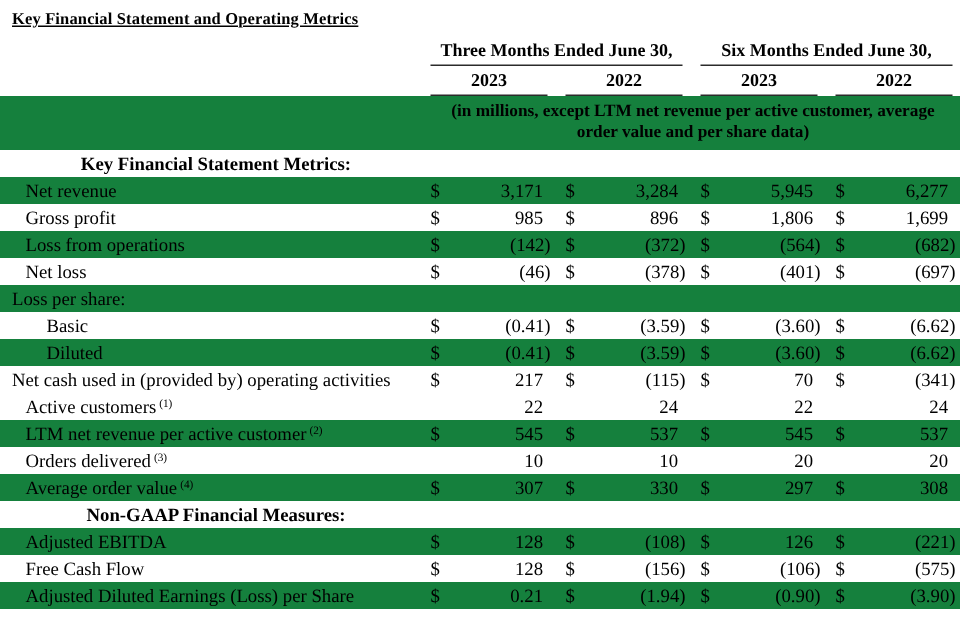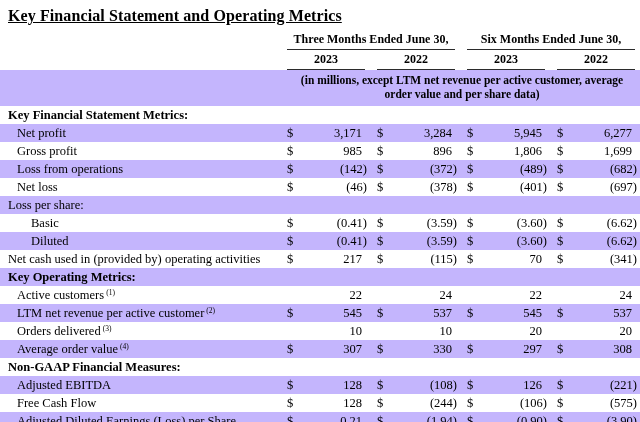--- a/index.html
+++ b/index.html
@@ -13,21 +13,21 @@
     color: #000000;
     -webkit-font-smoothing: antialiased;
   }
   .page {
     width: 640px;
     height: 422px;
     box-sizing: border-box;
     padding-top: 7px;
   }
   .title {
-    font-size: 16px;
+    font-size: 11px;
     font-weight: bold;
     text-decoration: underline;
     margin: 0 0 7px 8px;
     letter-spacing: 0.1px;
   }
   table {
     width: 640px;
     border-collapse: collapse;
     table-layout: fixed;
     font-size: 12.5px;
@@ -53,33 +53,33 @@
     padding-bottom: 2px;
   }
   .note-cell {
     font-size: 11.5px;
     font-weight: bold;
     text-align: center;
     line-height: 1.25;
     padding: 3px 2px 4px 6px;
     vertical-align: middle;
   }
-  tr.shaded { background: #c4b5fd; }
+  tr.shaded { background: #15803d; }
   tbody td {
     height: 18px;
     padding: 0;
     line-height: 18px;
     white-space: nowrap;
     overflow: hidden;
   }
   td.lbl { text-align: left; }
   td.lbl.ind0 { padding-left: 8px; }
   td.lbl.ind1 { padding-left: 17px; }
   td.lbl.ind2 { padding-left: 31px; margin-left: 19px; }
-  td.lbl.bold { font-weight: bold; }
+  td.lbl.bold { font-weight: bold; text-align: center; }
   td.lbl sup {
     font-size: 7.5px;
     line-height: 0;
     vertical-align: 4px;
     margin-left: 2px;
   }
   td.dol { text-align: left; padding-left: 7px; }
   td.val { text-align: right; padding-right: 8px; }
   td.val.neg { padding-right: 3px; }
   .units-row { height: 32px; }
@@ -139,21 +139,21 @@
           <td class="dol"></td>
           <td class="val"></td>
           <td class="dol"></td>
           <td class="val"></td>
           <td class="dol"></td>
           <td class="val"></td>
           <td class="dol"></td>
           <td class="val"></td>
         </tr>
         <tr class="shaded">
-          <td class="lbl ind1">Net profit</td>
+          <td class="lbl ind1">Net revenue</td>
           <td class="dol">$</td>
           <td class="val">3,171</td>
           <td class="dol">$</td>
           <td class="val">3,284</td>
           <td class="dol">$</td>
           <td class="val">5,945</td>
           <td class="dol">$</td>
           <td class="val">6,277</td>
         </tr>
         <tr>
@@ -167,21 +167,21 @@
           <td class="dol">$</td>
           <td class="val">1,699</td>
         </tr>
         <tr class="shaded">
           <td class="lbl ind1">Loss from operations</td>
           <td class="dol">$</td>
           <td class="val neg">(142)</td>
           <td class="dol">$</td>
           <td class="val neg">(372)</td>
           <td class="dol">$</td>
-          <td class="val neg">(489)</td>
+          <td class="val neg">(564)</td>
           <td class="dol">$</td>
           <td class="val neg">(682)</td>
         </tr>
         <tr>
           <td class="lbl ind1">Net loss</td>
           <td class="dol">$</td>
           <td class="val neg">(46)</td>
           <td class="dol">$</td>
           <td class="val neg">(378)</td>
           <td class="dol">$</td>
@@ -226,31 +226,20 @@
           <td class="lbl ind0">Net cash used in (provided by) operating activities</td>
           <td class="dol">$</td>
           <td class="val">217</td>
           <td class="dol">$</td>
           <td class="val neg">(115)</td>
           <td class="dol">$</td>
           <td class="val">70</td>
           <td class="dol">$</td>
           <td class="val neg">(341)</td>
         </tr>
-        <tr class="shaded">
-          <td class="lbl ind0 bold">Key Operating Metrics:</td>
-          <td class="dol"></td>
-          <td class="val"></td>
-          <td class="dol"></td>
-          <td class="val"></td>
-          <td class="dol"></td>
-          <td class="val"></td>
-          <td class="dol"></td>
-          <td class="val"></td>
-        </tr>
         <tr>
           <td class="lbl ind1">Active customers<sup>(1)</sup></td>
           <td class="dol"></td>
           <td class="val">22</td>
           <td class="dol"></td>
           <td class="val">24</td>
           <td class="dol"></td>
           <td class="val">22</td>
           <td class="dol"></td>
           <td class="val">24</td>
@@ -308,21 +297,21 @@
           <td class="dol">$</td>
           <td class="val">126</td>
           <td class="dol">$</td>
           <td class="val neg">(221)</td>
         </tr>
         <tr>
           <td class="lbl ind1">Free Cash Flow</td>
           <td class="dol">$</td>
           <td class="val">128</td>
           <td class="dol">$</td>
-          <td class="val neg">(244)</td>
+          <td class="val neg">(156)</td>
           <td class="dol">$</td>
           <td class="val neg">(106)</td>
           <td class="dol">$</td>
           <td class="val neg">(575)</td>
         </tr>
         <tr class="shaded">
           <td class="lbl ind1">Adjusted Diluted Earnings (Loss) per Share</td>
           <td class="dol">$</td>
           <td class="val">0.21</td>
           <td class="dol">$</td>

